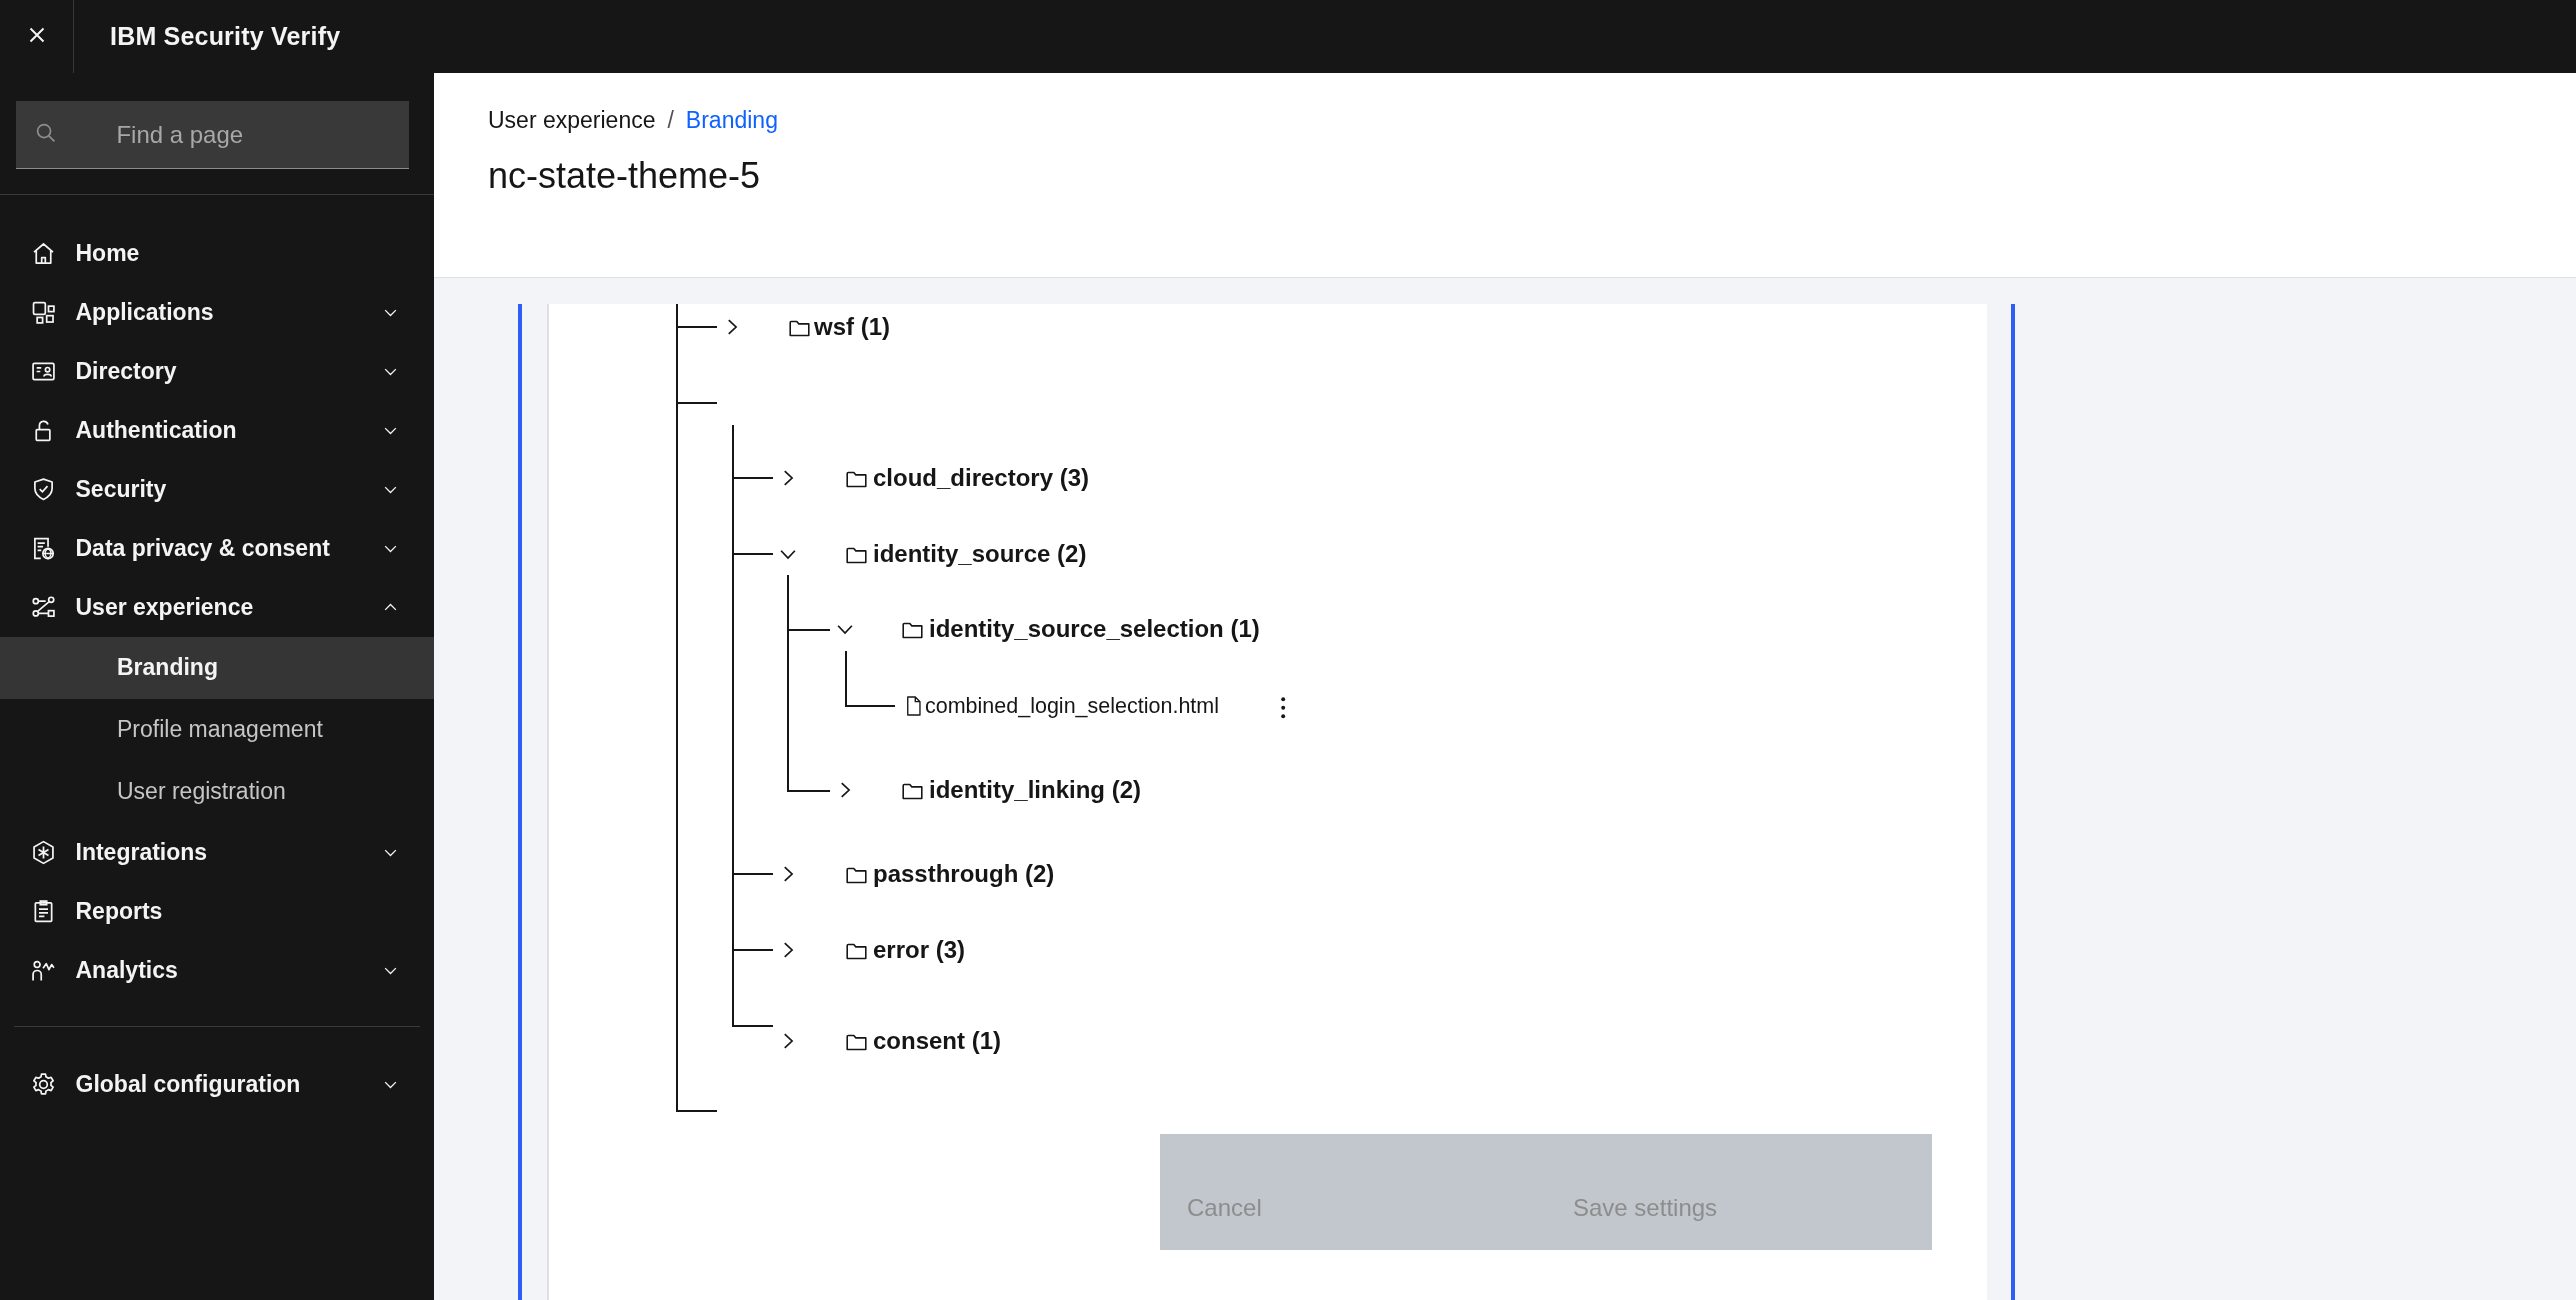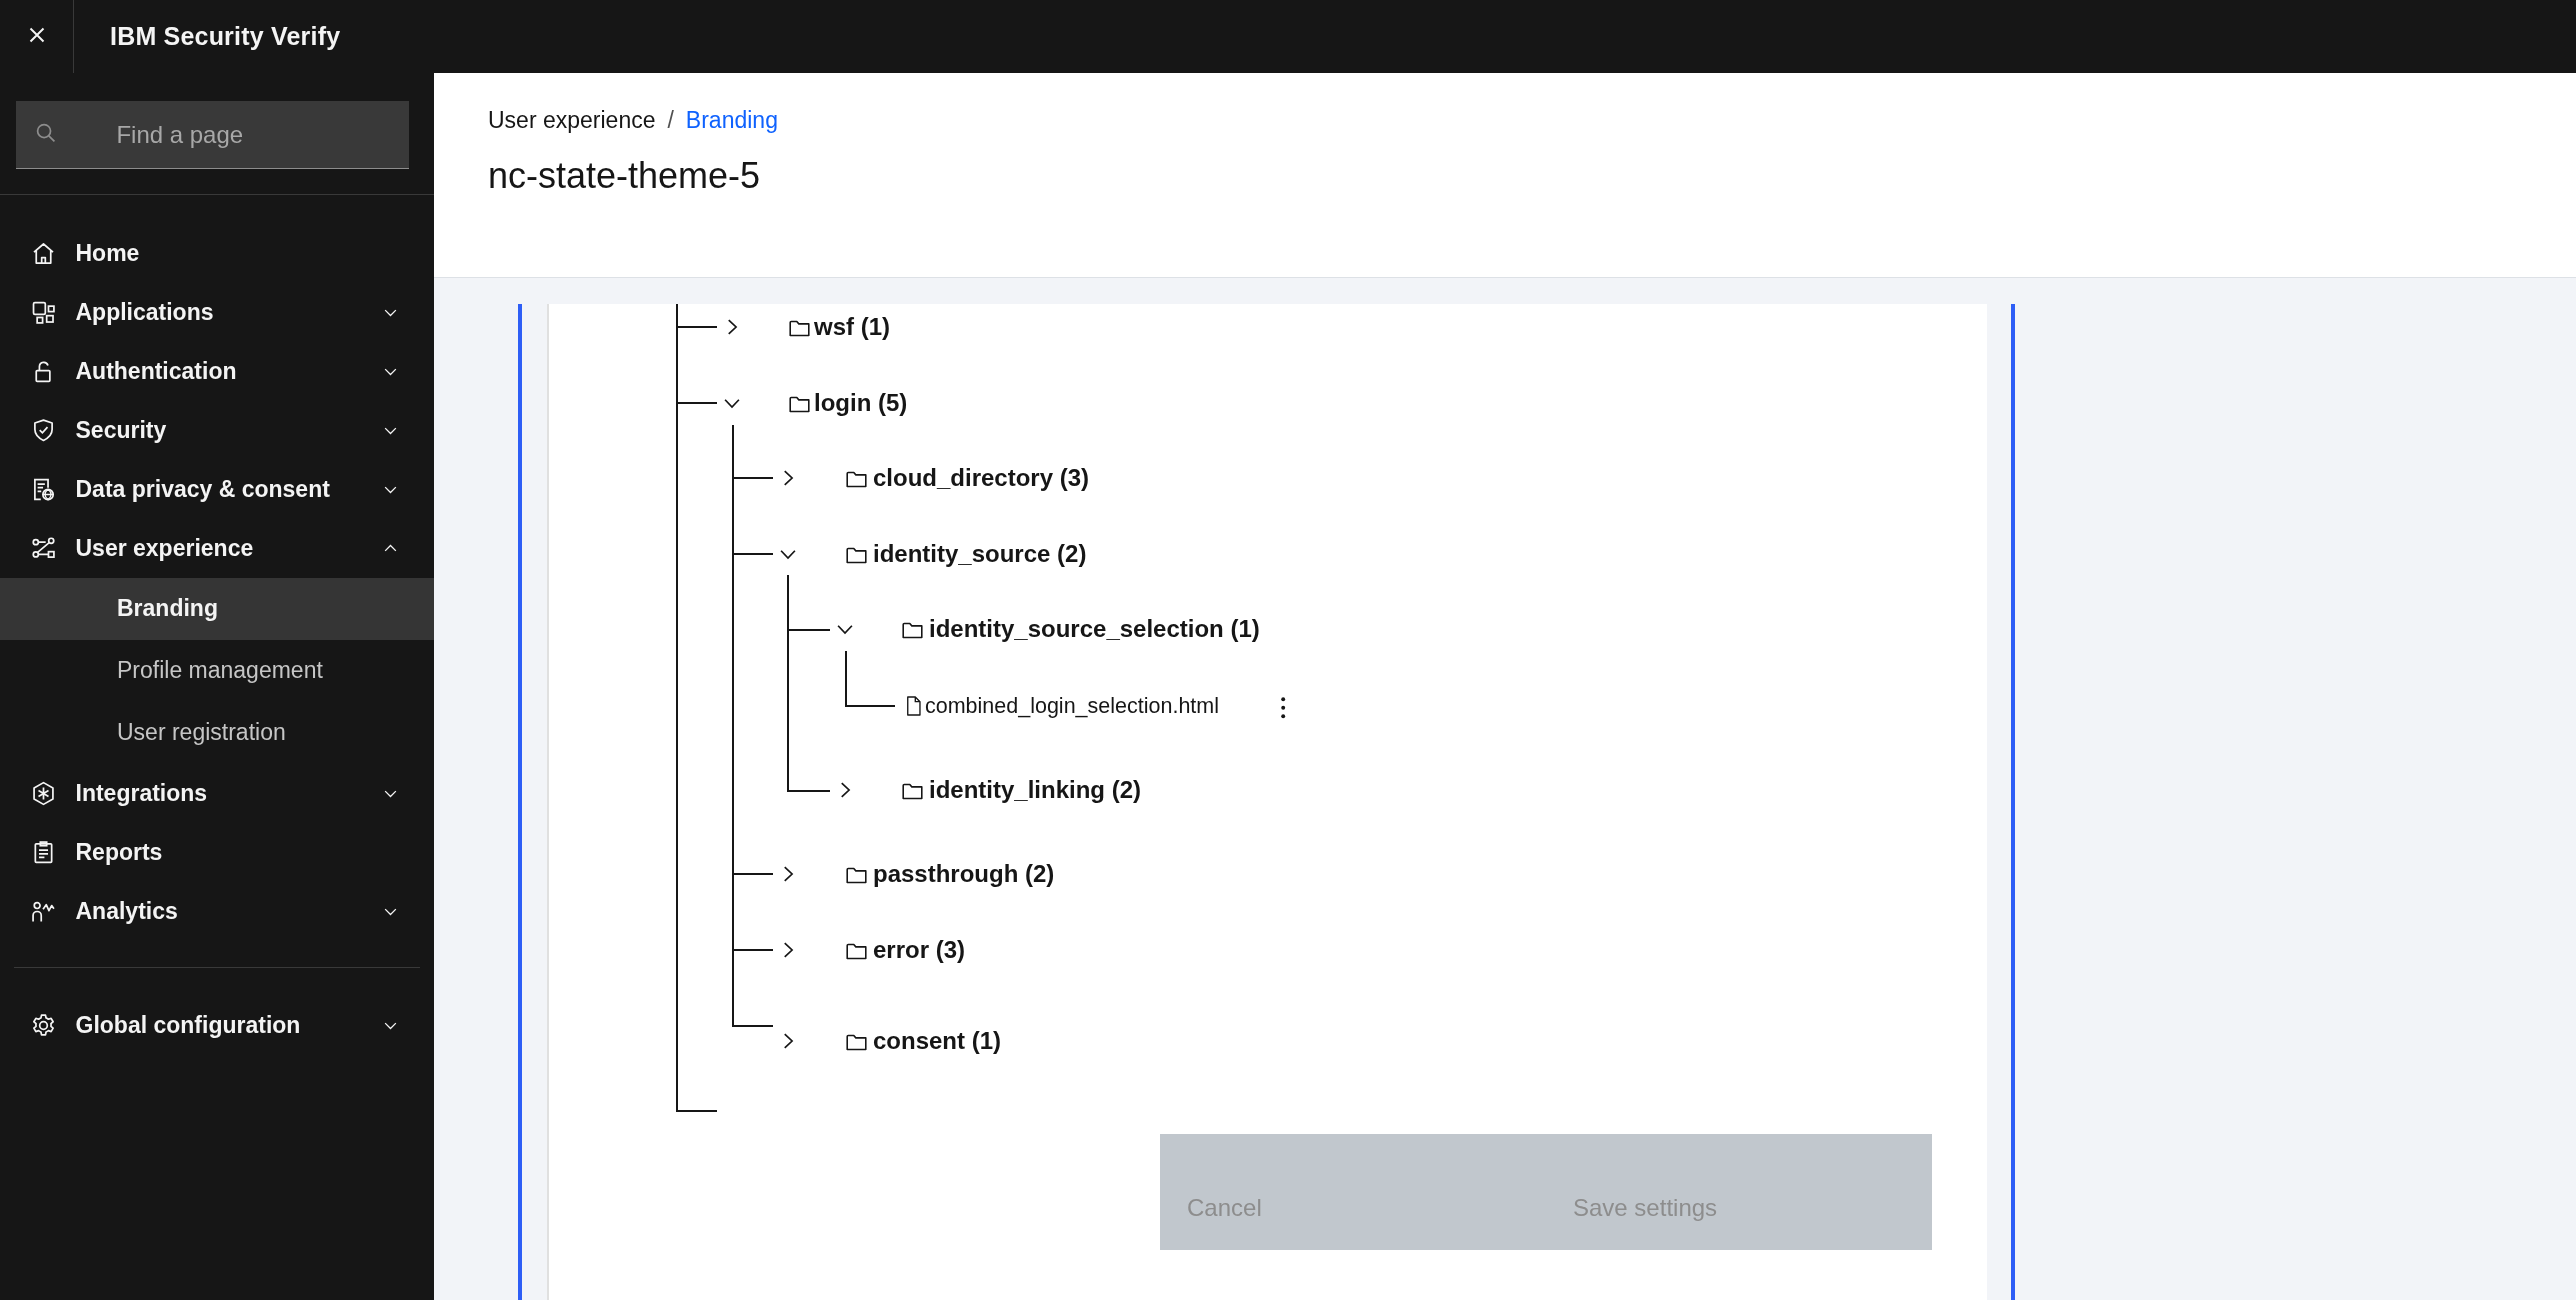--- a/index.html
+++ b/index.html
@@ -118,20 +118,36 @@
         <span class="nlabel">Applications</span>
         <span class="nchev">
           <svg width="19" height="19" viewBox="0 0 32 32">
             <path d="M7 12 L16 21 L25 12" stroke="#f4f4f4" stroke-width="2.2" fill="none"></path>
           </svg>
         </span>
       </div>
       <div class="nav-item">
         <span class="nico">
           <svg width="29" height="29" viewBox="0 0 32 32">
+            <rect x="4.5" y="7" width="23" height="18" rx="1.5" stroke="#f4f4f4" stroke-width="1.9" fill="none"></rect>
+            <path d="M8.5 12 h5 M8.5 16 h4" stroke="#f4f4f4" stroke-width="1.9"></path>
+            <circle cx="20.5" cy="14" r="2.4" stroke="#f4f4f4" stroke-width="1.9" fill="none"></circle>
+            <path d="M16.5 21.5 c0-3 8-3 8 0" stroke="#f4f4f4" stroke-width="1.9" fill="none"></path>
+          </svg>
+        </span>
+        <span class="nlabel">Directory</span>
+        <span class="nchev">
+          <svg width="19" height="19" viewBox="0 0 32 32">
+            <path d="M7 12 L16 21 L25 12" stroke="#f4f4f4" stroke-width="2.2" fill="none"></path>
+          </svg>
+        </span>
+      </div>
+      <div class="nav-item">
+        <span class="nico">
+          <svg width="29" height="29" viewBox="0 0 32 32">
             <rect x="8" y="15" width="15" height="12" rx="1" stroke="#f4f4f4" stroke-width="1.9" fill="none"></rect>
             <path d="M11.5 15 V10.5 a4.8 4.8 0 0 1 9.4 -1.2" stroke="#f4f4f4" stroke-width="1.9" fill="none"></path>
           </svg>
         </span>
         <span class="nlabel">Authentication</span>
         <span class="nchev">
           <svg width="19" height="19" viewBox="0 0 32 32">
             <path d="M7 12 L16 21 L25 12" stroke="#f4f4f4" stroke-width="2.2" fill="none"></path>
           </svg>
         </span>
@@ -269,33 +285,20 @@
           </svg>
         </span>
         <span class="tr-icon" style="left: 237px;">
           <svg width="27" height="27" viewBox="0 0 32 32">
             <path d="M5 26 V10.7 a1.2 1.2 0 0 1 1.2-1.2 h6.6 l2.4 2.8 H27 V26 Z" stroke="#161616" stroke-width="1.9" fill="none" stroke-linejoin="round"></path>
           </svg>
         </span>
         <span class="tr-label" style="left: 265px;">wsf (1)</span>
       </div>
       <div class="seg" style="left: 127px; top: 98px; width: 41px; height: 1.7px;"></div>
-      <div class="tree-row" style="top: 75px;">
-        <span class="tr-chev" style="left: 170px;">
-          <svg width="26" height="26" viewBox="0 0 32 32">
-            <path d="M7.5 12 L16 21 L24.5 12" stroke="#161616" stroke-width="2.1" fill="none"></path>
-          </svg>
-        </span>
-        <span class="tr-icon" style="left: 237px;">
-          <svg width="27" height="27" viewBox="0 0 32 32">
-            <path d="M5 26 V10.7 a1.2 1.2 0 0 1 1.2-1.2 h6.6 l2.4 2.8 H27 V26 Z" stroke="#161616" stroke-width="1.9" fill="none" stroke-linejoin="round"></path>
-          </svg>
-        </span>
-        <span class="tr-label" style="left: 265px;">login (5)</span>
-      </div>
       <div class="seg" style="left: 183px; top: 173px; width: 41px; height: 1.7px;"></div>
       <div class="tree-row" style="top: 150px;">
         <span class="tr-chev" style="left: 226px;">
           <svg width="26" height="26" viewBox="0 0 32 32">
             <path d="M12 7.5 L21 16 L12 24.5" stroke="#161616" stroke-width="2.1" fill="none"></path>
           </svg>
         </span>
         <span class="tr-icon" style="left: 294px;">
           <svg width="27" height="27" viewBox="0 0 32 32">
             <path d="M5 26 V10.7 a1.2 1.2 0 0 1 1.2-1.2 h6.6 l2.4 2.8 H27 V26 Z" stroke="#161616" stroke-width="1.9" fill="none" stroke-linejoin="round"></path>

